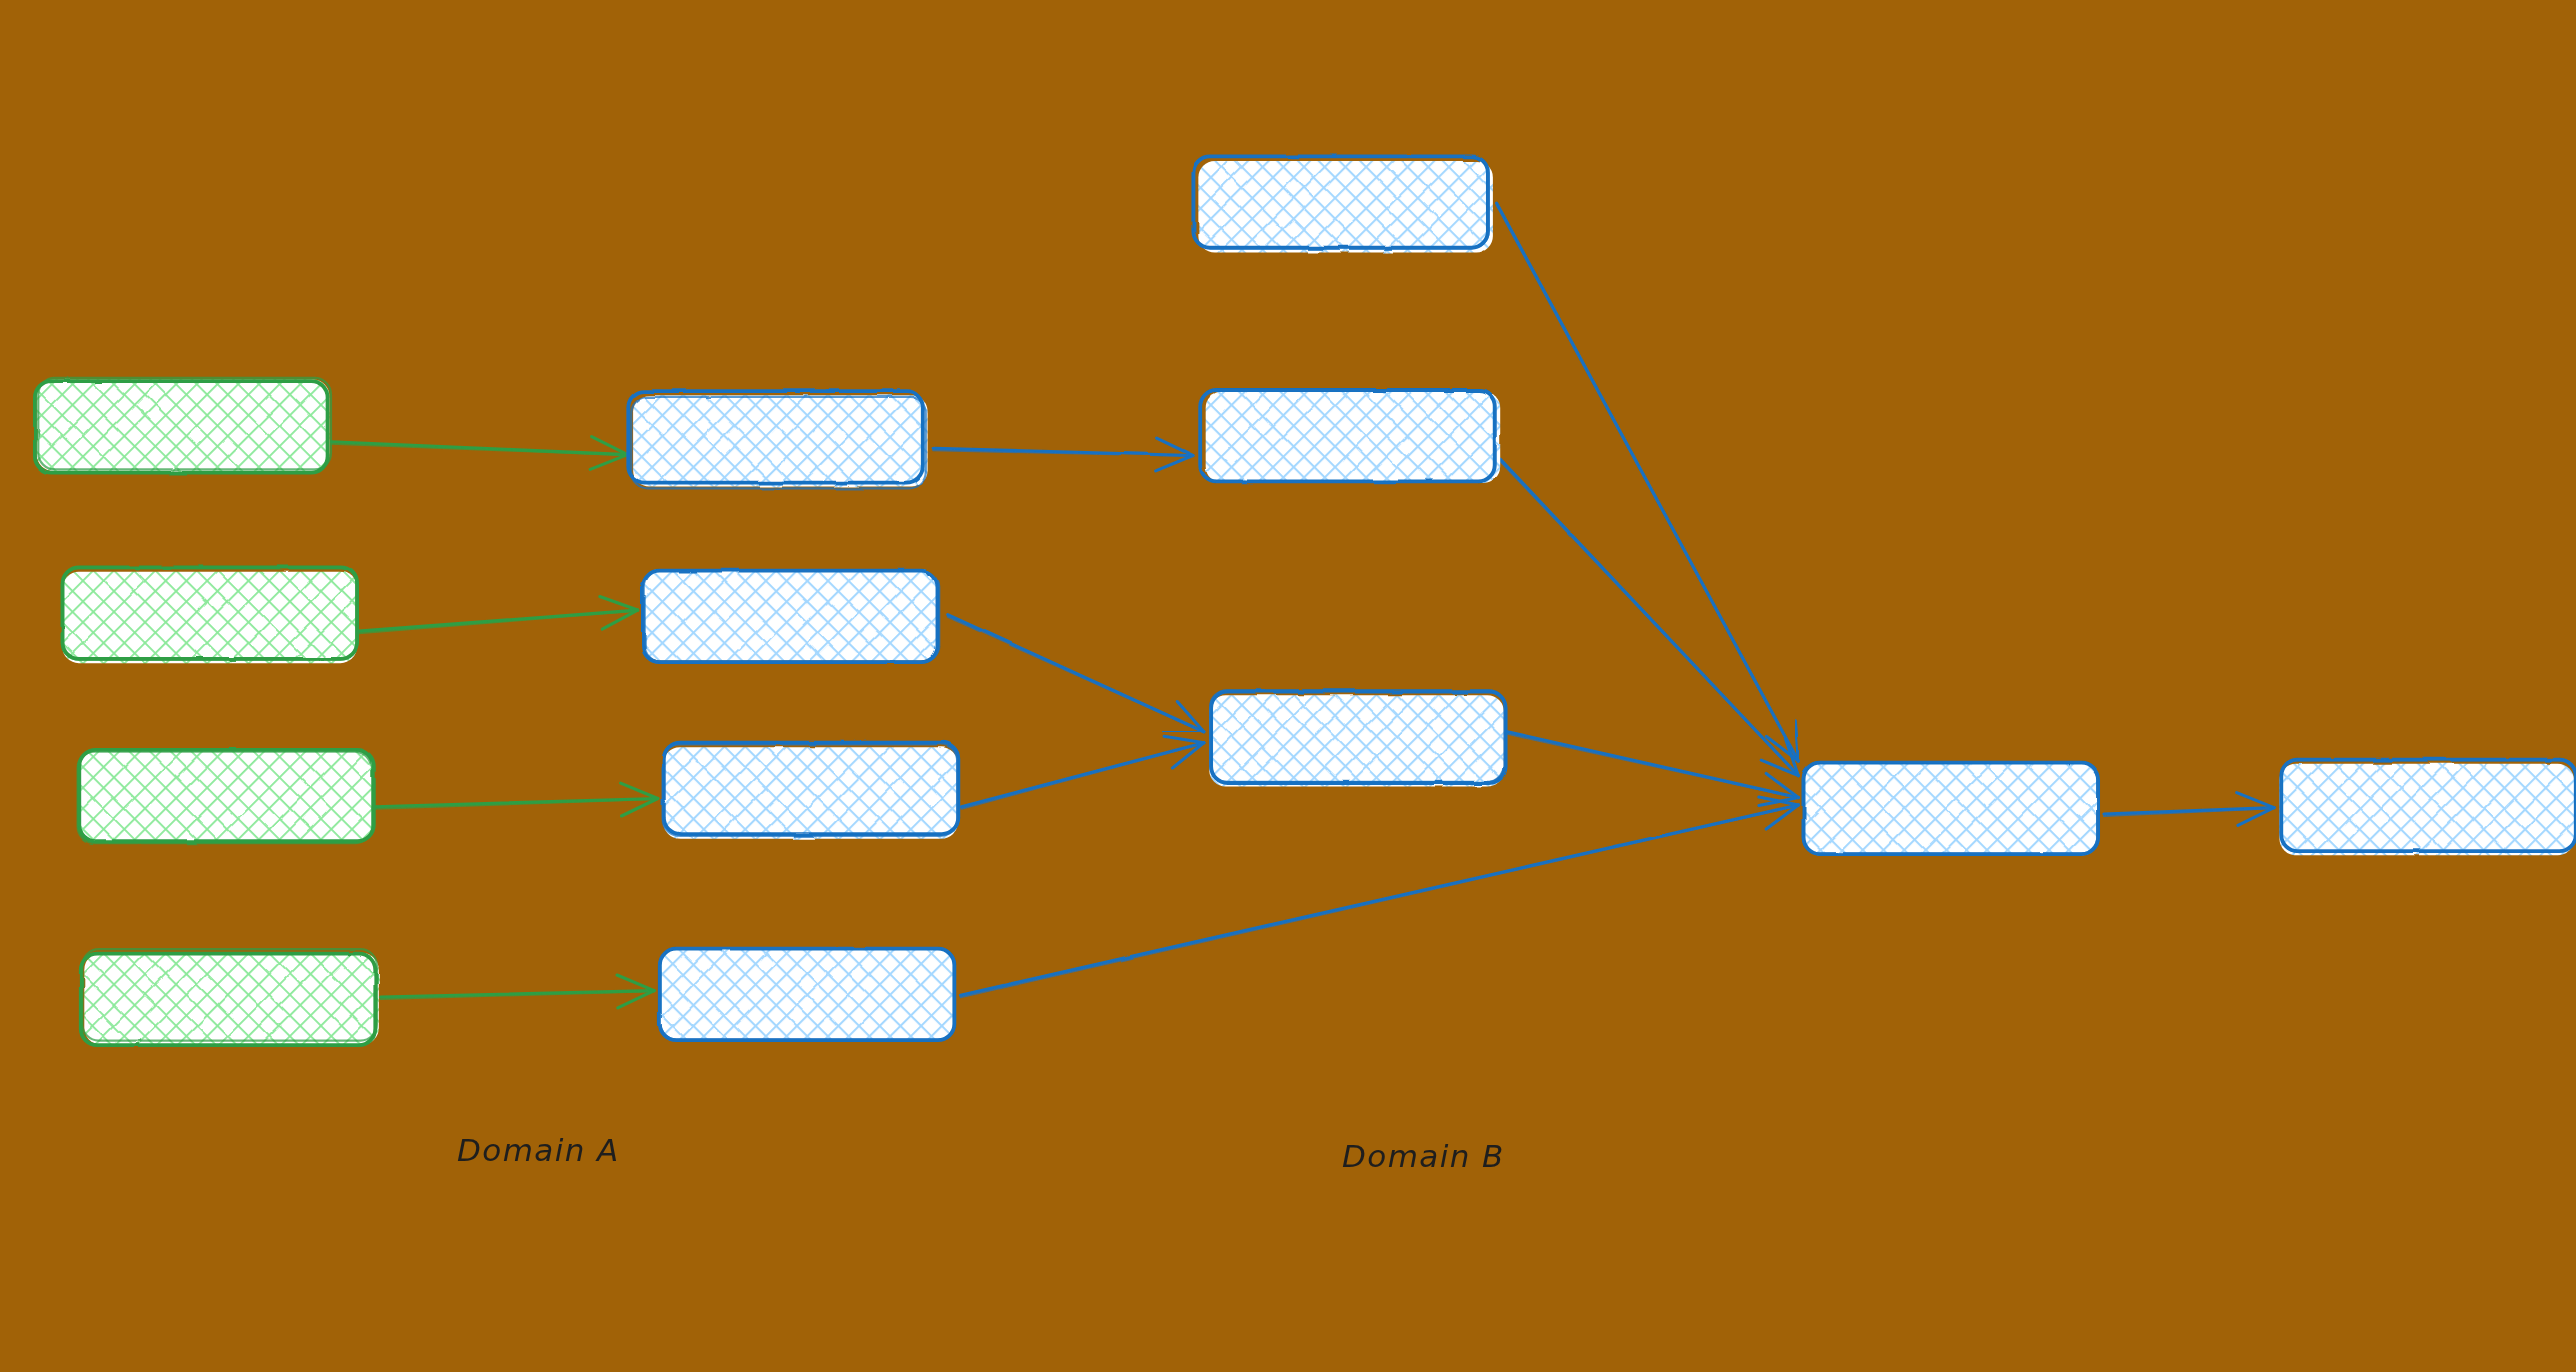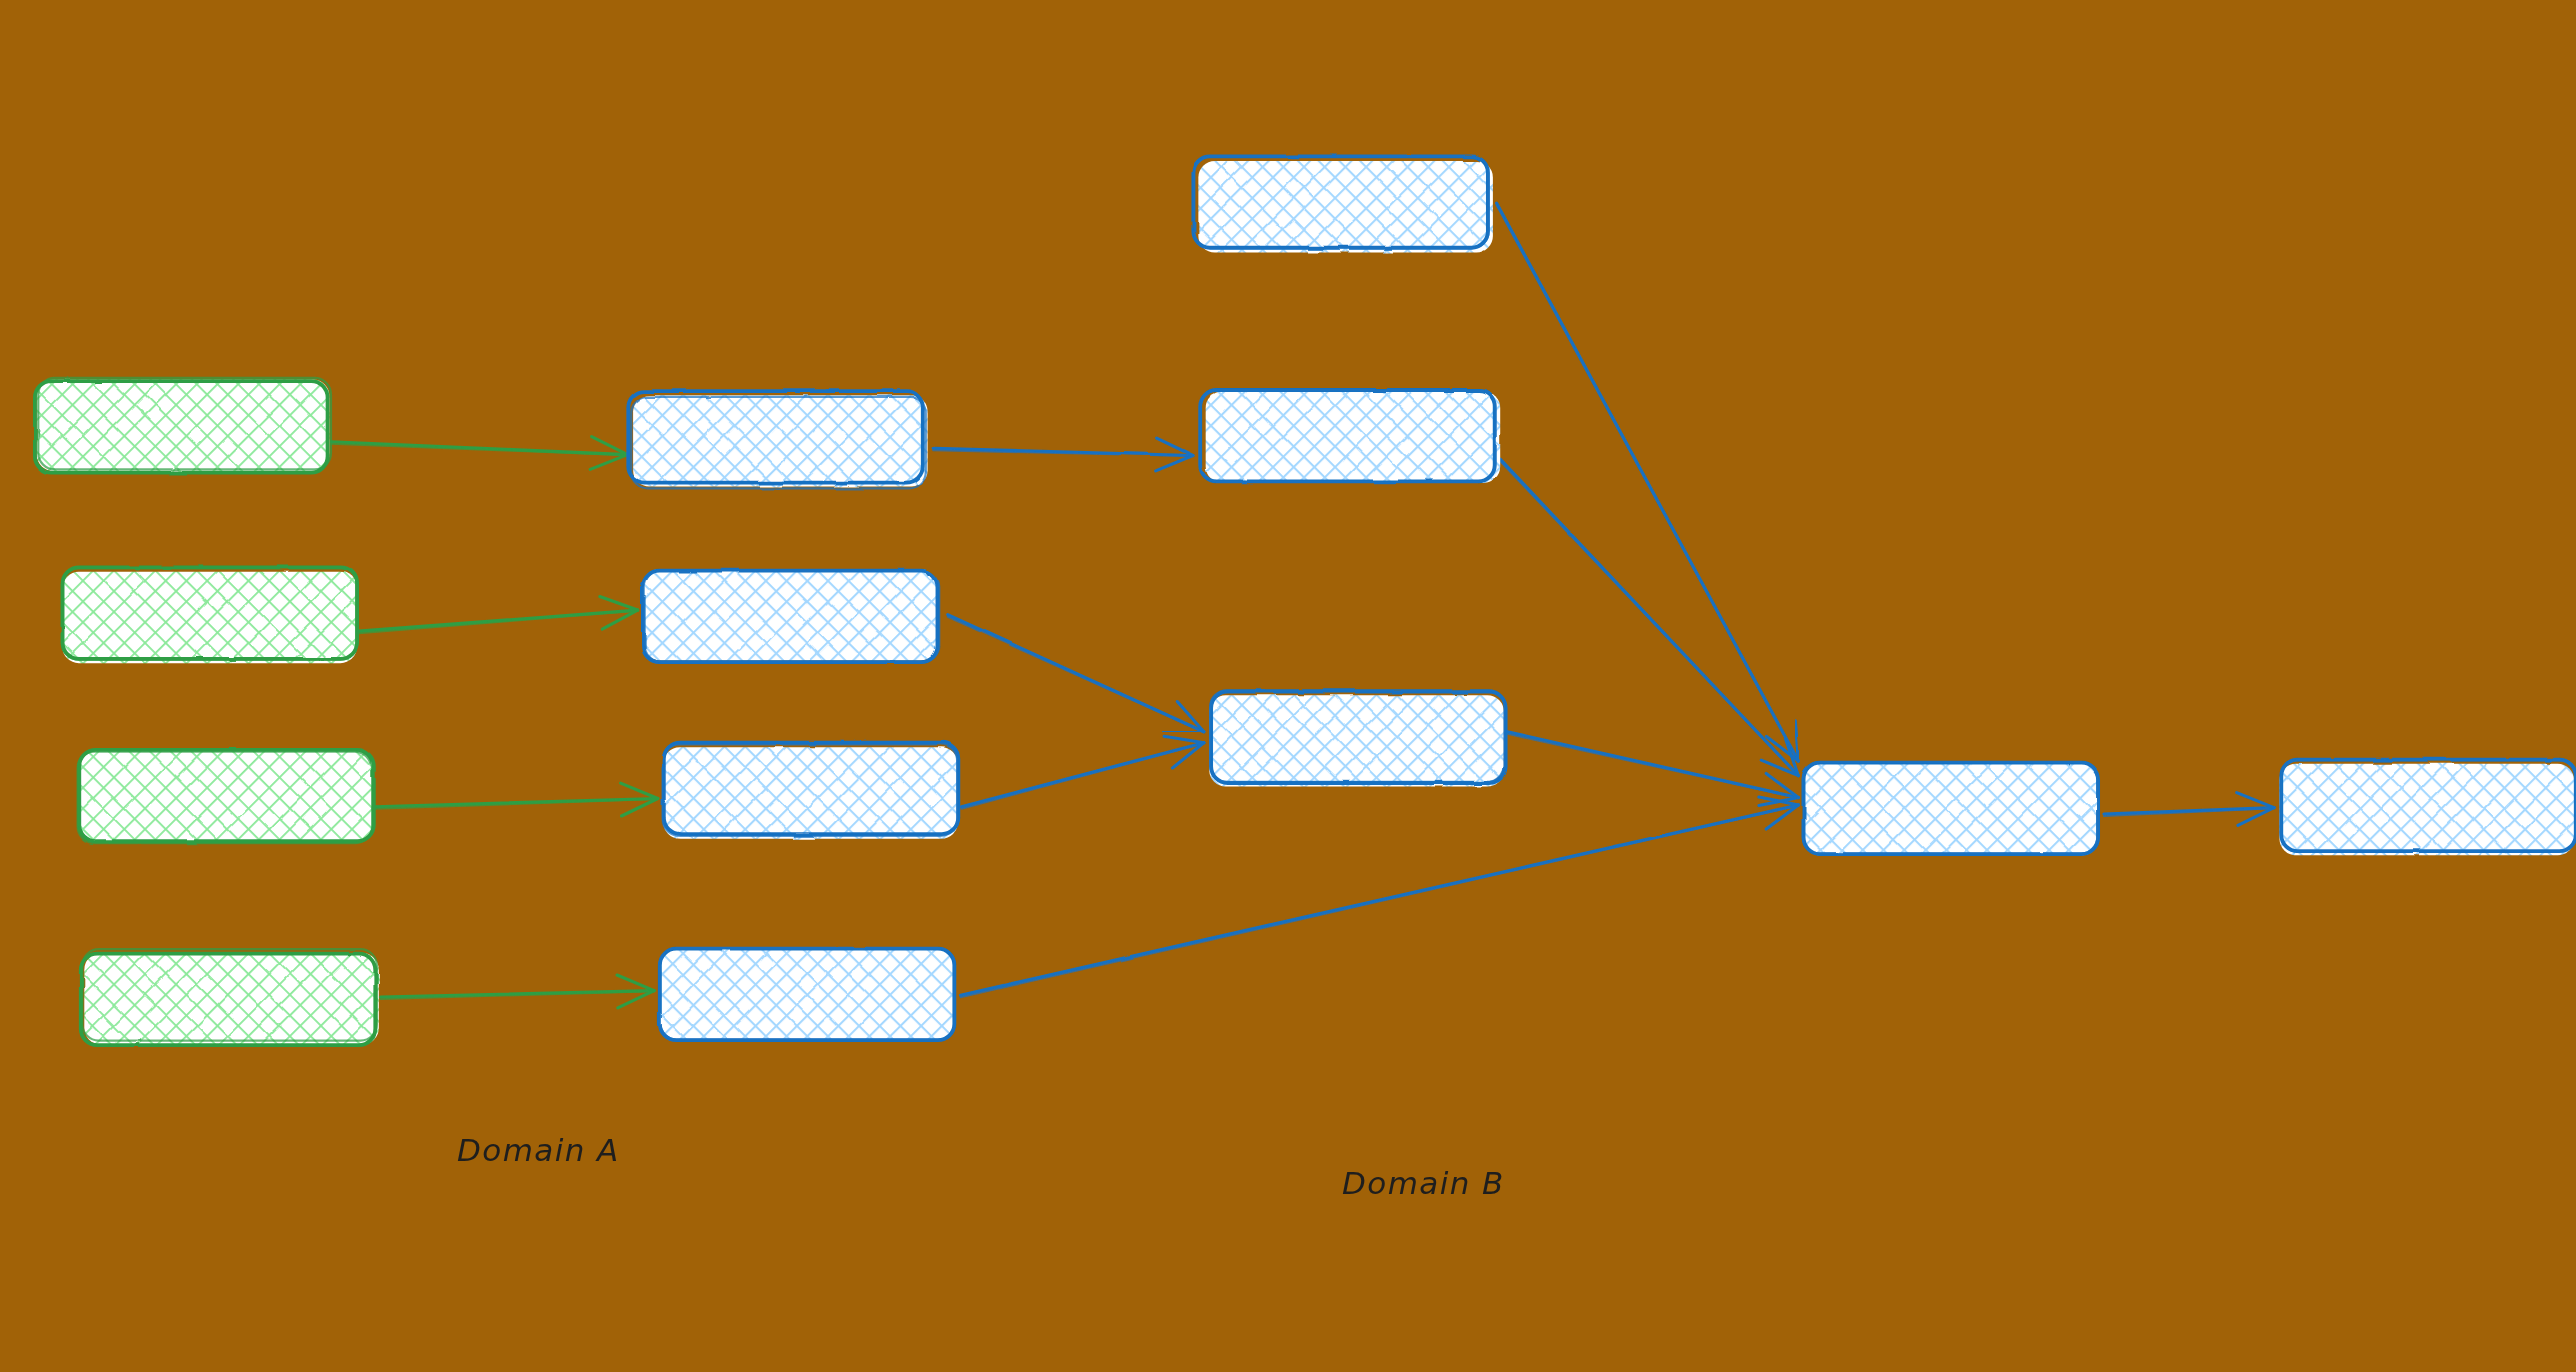--- a/index.html
+++ b/index.html
@@ -206,16 +206,16 @@
           <rect x="2493.9260824044322" y="830.5054299113399" width="322" height="100" rx="18" ry="18" fill="none" stroke="#1971c2" stroke-width="4.2" stroke-opacity="1" stroke-linejoin="round" filter="url(#rough)"></rect>
           <rect x="2493.6822742820395" y="830.9392389058776" width="322" height="100" rx="18" ry="18" fill="none" stroke="#1971c2" stroke-width="2.4" stroke-opacity="0.72" stroke-linejoin="round" filter="url(#rough)"></rect>
         </g>
       </g>
     <g id="divider-layer">
         <line x1="1157" y1="78" x2="1157" y2="1402" stroke="#1e1e1e" stroke-width="5" stroke-dasharray="18 16" stroke-linecap="butt" filter="url(#rough-line)"></line>
       </g>
   </svg>
 
   <div class="domain-label" id="label-domain-a" style="left: 457px; top: 1132px;">Domain A</div>
-  <div class="domain-label" id="label-domain-b" style="left: 1342px; top: 1138px; margin-top: 27px;">Domain B</div>
+  <div class="domain-label" id="label-domain-b" style="left: 1342px; top: 1138px;">Domain B</div>
 
 </div>
 
 
 </body></html>

